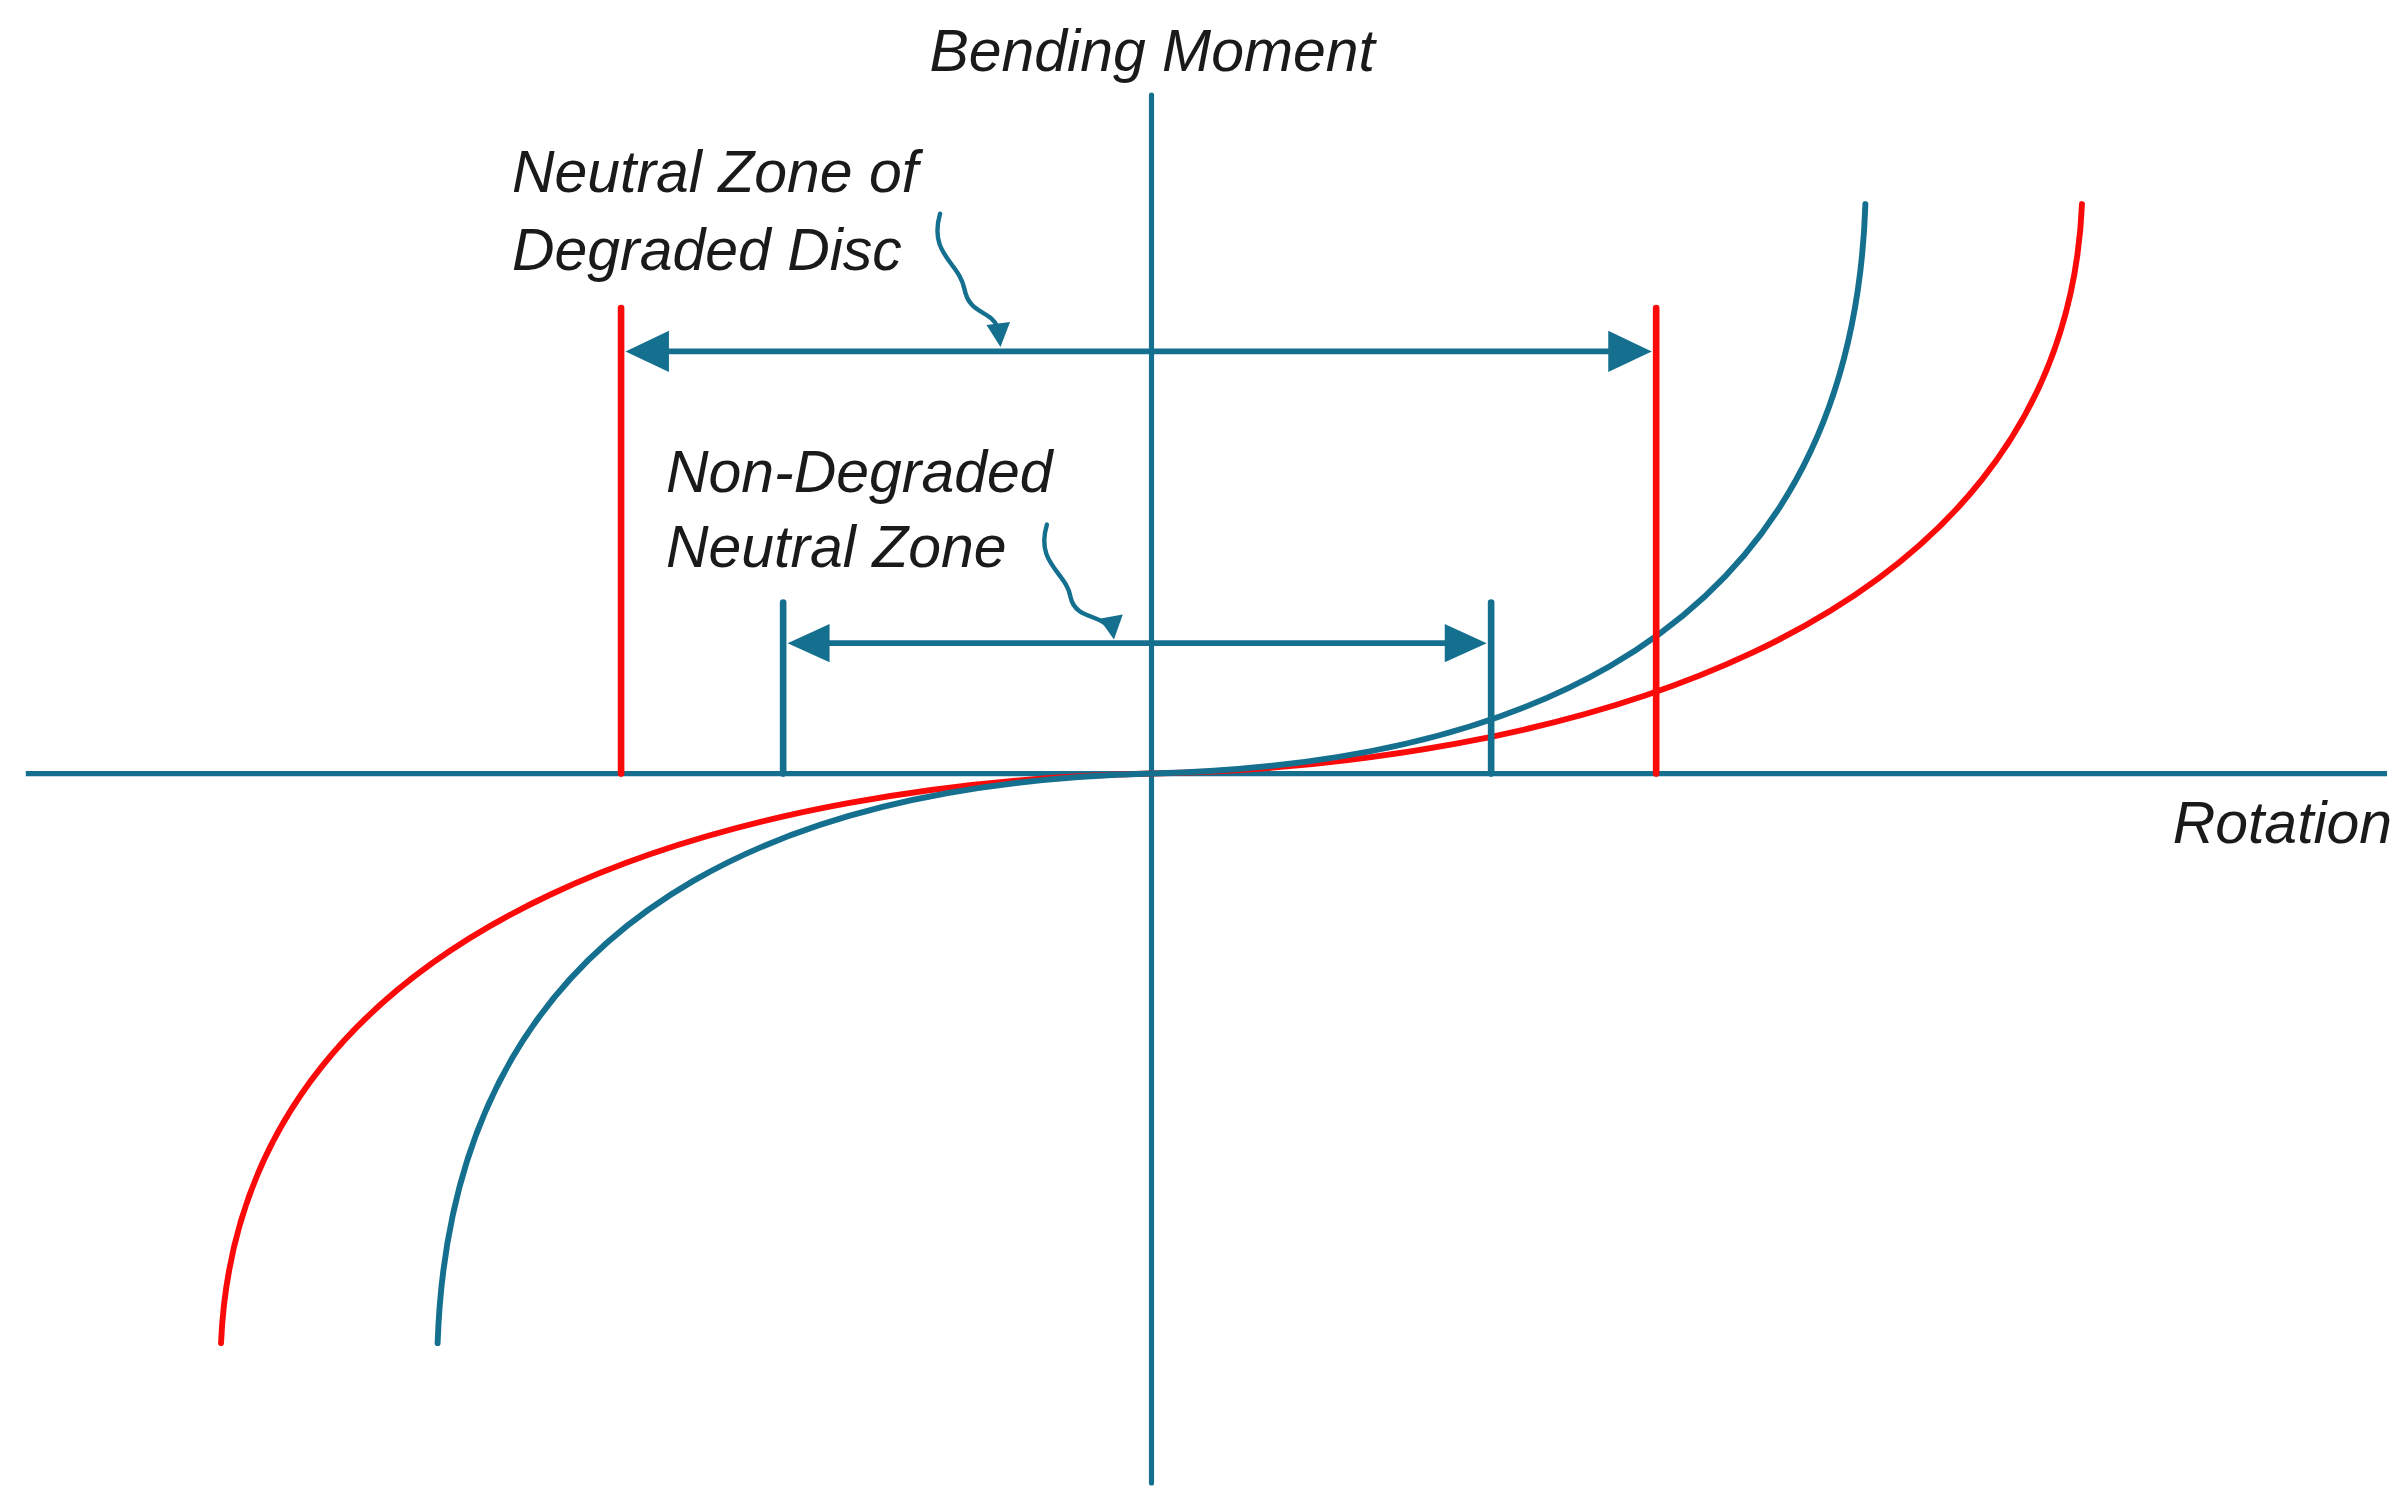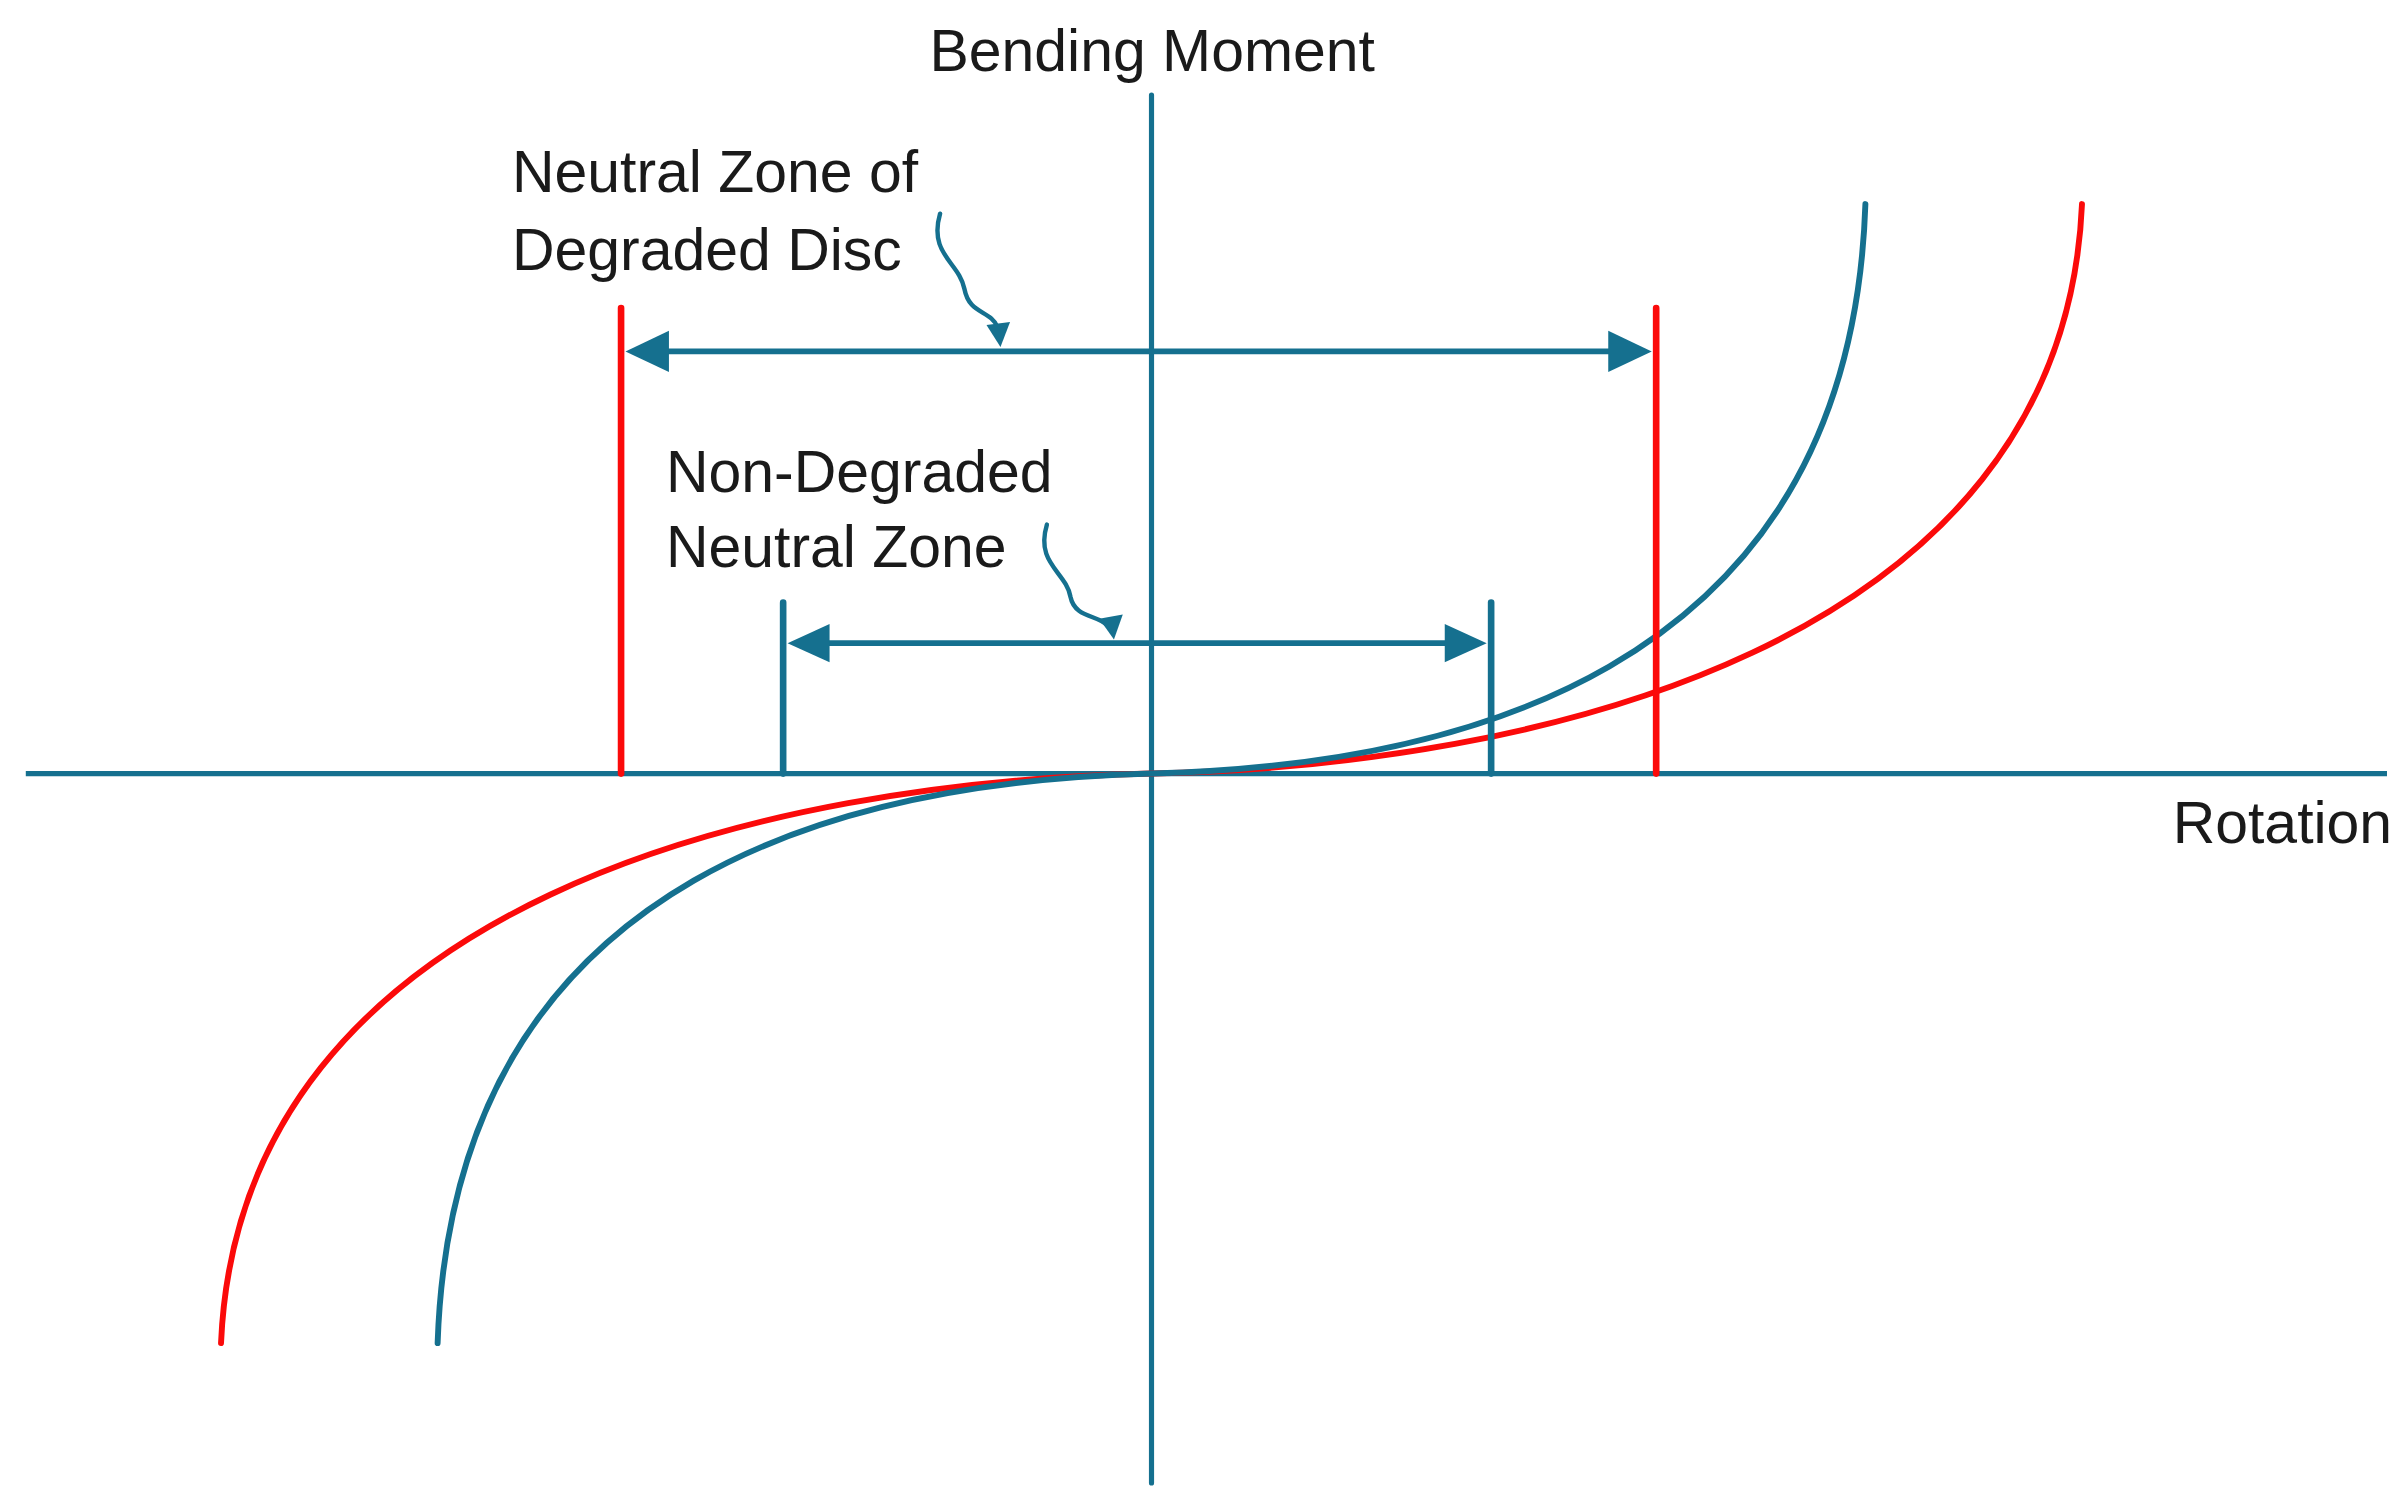--- a/index.html
+++ b/index.html
@@ -2,21 +2,21 @@
 <html style="--teal: #15708f; --red: #fb0a0a; --ink: #1a1a1a; --bg: #ffffff;font-size:11.8px"><head>
 <meta charset="utf-8">
 <style>
   :root{
     --teal:#15708f;
     --red:#fb0a0a;
     --ink:#1a1a1a;
     --bg:#ffffff;
   }
   html,body{margin:0;padding:0;background:var(--bg);}
-  .figure-wrap{width:100%;max-width:2401px;margin:0 auto;background:var(--bg);}
+  .figure-wrap{width:100%;max-width:2401px;margin:0 auto;background:var(--bg);font-style:italic;}
   svg{display:block;width:100%;height:auto;background:var(--bg);}
   text{
     font-family:"Liberation Sans","DejaVu Sans",sans-serif;
     fill:var(--ink);
   }
   .lbl{font-size:80px;}
   .stroke-teal{stroke:var(--teal);}
   .stroke-red{stroke:var(--red);}
   .fill-teal{fill:var(--teal);}
   .nofill{fill:none;}

